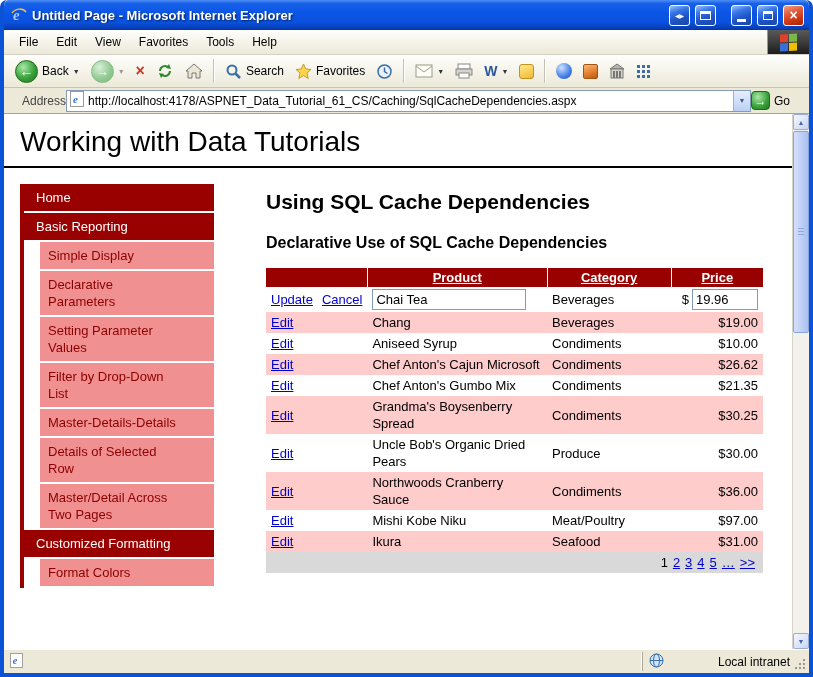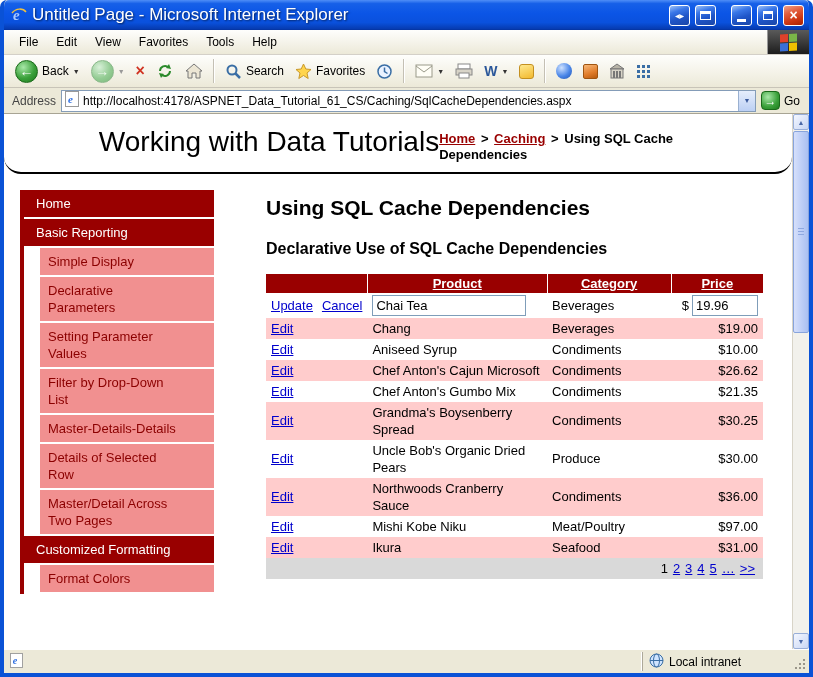--- a/index.html
+++ b/index.html
@@ -6,21 +6,21 @@
   body { font-family:"Liberation Sans", sans-serif; background:#fff; }
 
   .window { width:813px; height:677px; border:4px solid #0a52d6; border-top:none;
             border-radius:7px 7px 0 0; background:#ece9d8; overflow:hidden; }
 
   
   .titlebar { height:30px; display:flex; align-items:center; gap:5px; padding:0 5px 0 7px;
     border-radius:5px 5px 0 0;
     background:linear-gradient(180deg,#4f8ef7 0%,#1660e8 12%,#0b55e6 45%,#0a51dd 75%,#063bb0 97%,#04309a 100%); }
   .ie-icon svg { display:block; }
-  .title-text { flex:1; color:#fff; font-size:17px; font-weight:normal; white-space:nowrap;
+  .title-text { flex:1; color:#fff; font-size:13px; font-weight:bold; white-space:nowrap;
     overflow:hidden; text-shadow:1px 1px 2px rgba(0,0,0,.6); }
   .win-btn { width:21px; height:21px; flex:0 0 auto; border:1px solid #fff; border-radius:3px;
     display:flex; align-items:center; justify-content:center; color:#fff;
     background:linear-gradient(160deg,#9cc1f7 0%,#3a77e8 30%,#1f55c8 60%,#1a46a8 100%); }
   .win-btn.close { background:linear-gradient(160deg,#f0a088 0%,#e25d3d 35%,#cc3612 70%,#aa2200 100%);
     font-weight:bold; font-size:14px; }
   .pair-glyph { font-size:6px; }
   .glyph-min { width:9px; height:3px; background:#fff; margin-top:10px; }
   .glyph-max { width:10px; height:9px; border:1px solid #fff; border-top-width:3px; }
   .glyph-win { width:11px; height:9px; border:1px solid #fff; border-top-width:3px; }
@@ -51,21 +51,21 @@
   .stop-x { color:#d03322; font-size:16px; font-weight:bold; line-height:1; }
   .word { color:#2b579a; font-weight:bold; font-size:14px; }
   .msgr { width:15px; height:15px; border-radius:3px; border:1px solid #c49020;
     background:linear-gradient(160deg,#ffe98f,#f2b92e); }
   .sphere { width:16px; height:16px; border-radius:50%;
     background:radial-gradient(circle at 35% 30%,#cfe2ff,#4a86e8 55%,#1c4fae); }
   .orangebox { width:15px; height:15px; border-radius:2px; border:1px solid #a05510;
     background:linear-gradient(160deg,#f8b878,#e07c2a 60%,#b85c10); }
 
   
-  .addressbar { height:26px; display:flex; align-items:center; gap:5px; padding:0 5px;
+  .addressbar { height:26px; display:flex; align-items:center; padding:0 15px;
     background:#ece9d8; border-bottom:1px solid #a8a494; }
   .addr-label { font-size:12px; color:#444; padding-left:3px; }
   .addr-input { flex:1; height:22px; background:#fff; border:1px solid #849cb8; display:flex;
     align-items:center; gap:4px; padding-left:3px; font-size:12px; overflow:hidden; }
   .addr-text { flex:1; white-space:nowrap; overflow:hidden; }
   .addr-drop { width:17px; height:20px; display:flex; align-items:center; justify-content:center;
     border-left:1px solid #9ab0d0; background:linear-gradient(180deg,#e6eefc,#bcd0f4); }
   .addr-drop .dd { color:#3a5a9c; }
   .go-area { display:flex; align-items:center; gap:4px; font-size:12px; padding-right:4px; }
   .go-icon { width:19px; height:19px; border-radius:4px; border:1px solid #1a6a1a; color:#fff;
@@ -78,22 +78,22 @@
   .vscroll { width:17px; background:#f2f1ec; display:flex; flex-direction:column; border-left:1px solid #d8d4c8; }
   .scroll-btn { height:16px; display:flex; align-items:center; justify-content:center; font-size:7px;
     color:#4a68a8; background:linear-gradient(135deg,#f4f7ff,#c8d6f4); border:1px solid #98aed8; border-radius:2px; }
   .scroll-thumb { height:202px; margin:1px 0; background:linear-gradient(90deg,#d6e0fb,#aac0f2);
     border:1px solid #88a4dc; border-radius:2px; position:relative; }
   .scroll-thumb::after { content:""; position:absolute; left:4px; right:4px; top:calc(50% - 4px); height:8px;
     background:repeating-linear-gradient(180deg,#8ea8e0 0 1px,transparent 1px 3px); }
   .scroll-track { flex:1; }
 
   
-  .page-header { display:flex; justify-content:center; padding:12px 14px 8px 16px;
-    border-bottom:2px solid #000; background:#fff;border-radius:17px; }
+  .page-header { display:flex; justify-content:space-between; padding:12px 14px 8px 16px;
+    border-bottom:2px solid #000; background:#fff; }
   .site-title { font-size:28px; color:#000; }
   .breadcrumb { width:260px; font-size:13px; font-weight:bold; line-height:1.25; padding-top:5px; }
   .breadcrumb a { color:#990000; }
   .bc-sep { margin:0 2px; }
   .body-row { display:flex; align-items:flex-start; padding-top:16px; background:#fff; }
 
   .sidebar { flex:0 0 194px; margin-left:16px; border-left:4px solid #990000; }
   .nav1 { display:block; background:#990000; color:#fff; text-decoration:none; font-size:13px;
     line-height:17px; padding:5px 40px 5px 12px; margin-bottom:2px; }
   .nav2 { display:block; background:#f19090; color:#8b0000; text-decoration:none; font-size:13px;
@@ -121,21 +121,21 @@
   .update-link { margin-right:9px; }
   .grid tfoot td { background:#d9d9d9; text-align:right; padding:2px 8px; }
   .pager .cur { color:#000; margin-left:5px; }
   .pager a { margin-left:5px; }
 
   
   .statusbar { height:24px; background:#ece9d8; border-top:1px solid #fff; display:flex;
     align-items:center; gap:2px; padding:2px 2px 2px 4px; font-size:12px; }
   .status-main { flex:1; height:19px; display:flex; align-items:center; gap:4px; padding-left:2px; }
   .status-zone { width:148px; height:19px; display:flex; align-items:center; gap:5px; padding-left:6px;
-    border-left:1px solid #aca899; box-shadow:-1px 0 0 #fff; }
+    border-left:1px solid #aca899; box-shadow:-1px 0 0 #fff;justify-content:space-between; }
   .grip { width:15px; height:19px; position:relative; }
   .grip::before { content:""; position:absolute; right:2px; bottom:2px; width:2px; height:2px; background:#9a968a;
     box-shadow:-4px 0 0 #9a968a,-8px 0 0 #9a968a,0 -4px 0 #9a968a,-4px -4px 0 #9a968a,0 -8px 0 #9a968a; }
 </style>
 </head>
 <body>
 
 <div class="window">
 
   <div class="titlebar">
@@ -318,27 +318,20 @@
         </span>
       <span>Go</span>
     </span>
   </div>
 
   <div class="viewport">
     <div class="pagearea">
 
       <div class="page-header">
         <div class="site-title">Working with Data Tutorials</div>
-        <div class="breadcrumb">
-          <a href="#">Home</a>
-          <span class="bc-sep">&gt;</span>
-          <a href="#">Caching</a>
-          <span class="bc-sep">&gt;</span>
-          <span>Using SQL Cache Dependencies</span>
-        </div>
       </div>
 
       <div class="body-row">
         <nav class="sidebar">
           <a href="#" class="nav1">Home</a>
           <a href="#" class="nav1">Basic Reporting</a>
           <a href="#" class="nav2">Simple Display</a>
           <a href="#" class="nav2">Declarative Parameters</a>
           <a href="#" class="nav2">Setting Parameter Values</a>
           <a href="#" class="nav2">Filter by Drop-Down List</a>

